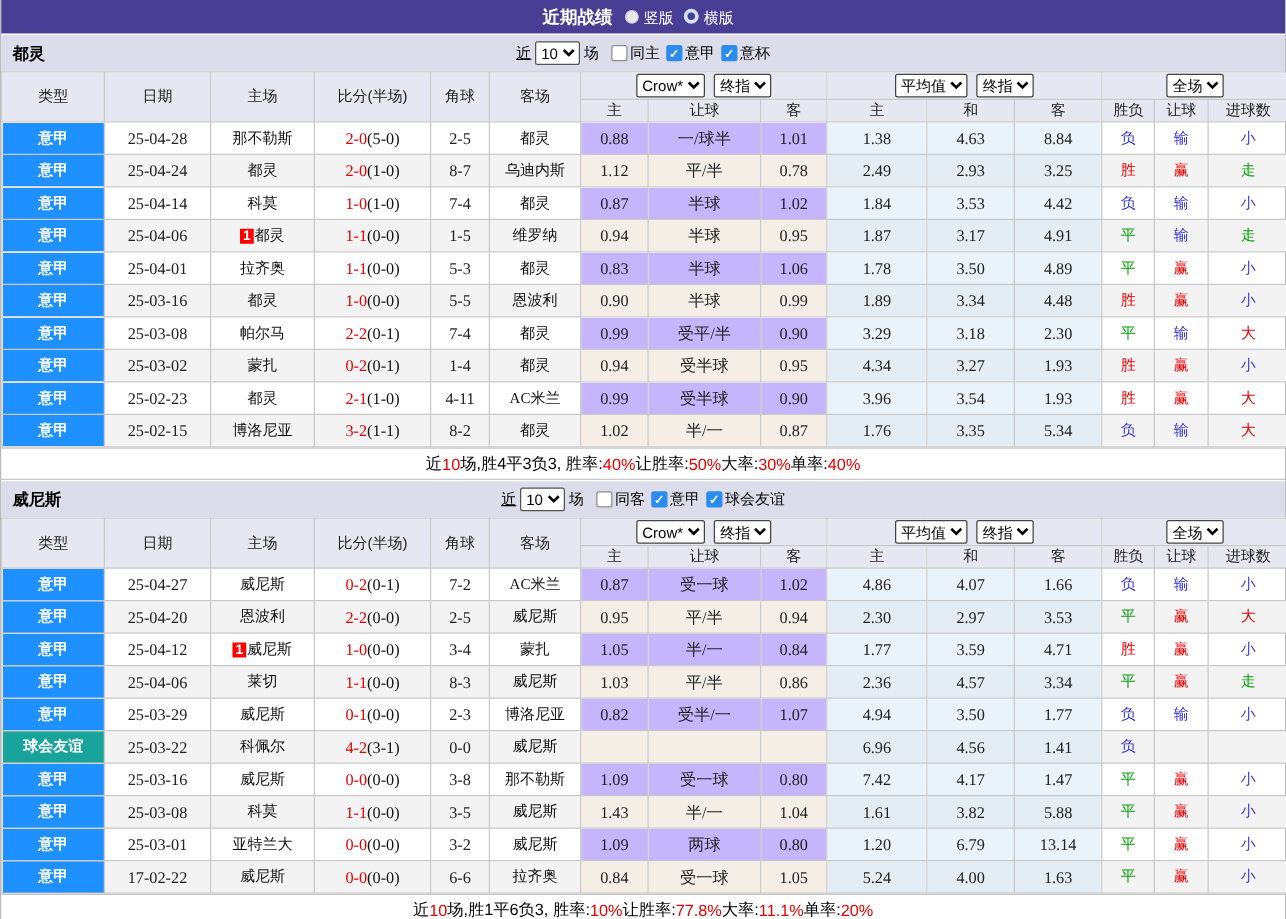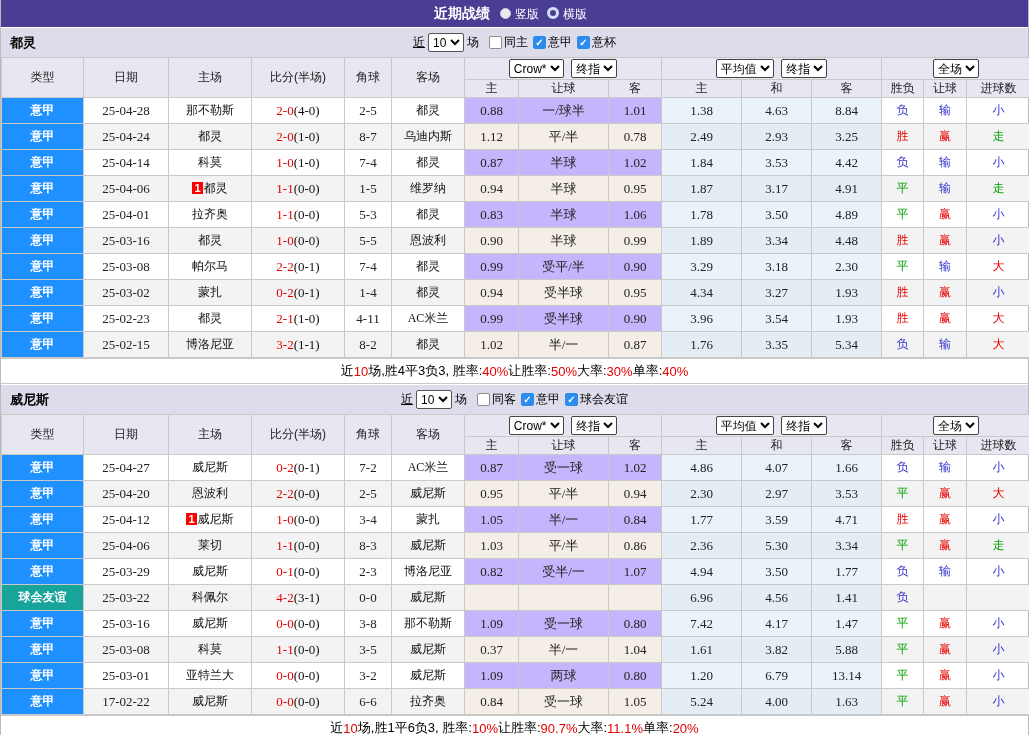--- a/index.html
+++ b/index.html
@@ -131,21 +131,21 @@
         </tr>
       </thead>
       <tbody>
   <tr>
     <td class="c-league" style="background: rgb(30, 144, 255);">意甲</td>
     <td class="c-date">25-04-28</td>
     <td class="c-home home">
       <span class="tname">那不勒斯</span>
     </td>
     <td class="c-score">
-      <span class="sc">2-0</span><span class="half">(4-0)</span>
+      <span class="sc">2-0</span><span class="half">(5-0)</span>
     </td>
     <td class="c-corner">2-5</td>
     <td class="c-away away">
       <span class="tname green">都灵</span>
     </td>
     <td class="c-odds">0.88</td>
     <td class="c-odds">一/球半</td>
     <td class="c-odds">1.01</td>
     <td class="c-avg">1.38</td>
     <td class="c-avg">4.63</td>
@@ -538,21 +538,21 @@
       <span class="sc">1-1</span><span class="half">(0-0)</span>
     </td>
     <td class="c-corner">8-3</td>
     <td class="c-away away">
       <span class="tname green">威尼斯</span>
     </td>
     <td class="c-odds">1.03</td>
     <td class="c-odds">平/半</td>
     <td class="c-odds">0.86</td>
     <td class="c-avg">2.36</td>
-    <td class="c-avg">5.30</td>
+    <td class="c-avg">4.57</td>
     <td class="c-avg">3.34</td>
     <td class="c-res" style="color: rgb(8, 158, 8);">平</td>
     <td class="c-res" style="color: rgb(230, 0, 0);">赢</td>
     <td class="c-res" style="color: rgb(8, 158, 8);">走</td>
   </tr>
 
   <tr>
     <td class="c-league" style="background: rgb(30, 144, 255);">意甲</td>
     <td class="c-date">25-03-29</td>
     <td class="c-home home">
@@ -630,21 +630,21 @@
     <td class="c-home home">
       <span class="tname">科莫</span>
     </td>
     <td class="c-score">
       <span class="sc">1-1</span><span class="half">(0-0)</span>
     </td>
     <td class="c-corner">3-5</td>
     <td class="c-away away">
       <span class="tname green">威尼斯</span>
     </td>
-    <td class="c-odds">0.37</td>
+    <td class="c-odds">1.43</td>
     <td class="c-odds">半/一</td>
     <td class="c-odds">1.04</td>
     <td class="c-avg">1.61</td>
     <td class="c-avg">3.82</td>
     <td class="c-avg">5.88</td>
     <td class="c-res" style="color: rgb(8, 158, 8);">平</td>
     <td class="c-res" style="color: rgb(230, 0, 0);">赢</td>
     <td class="c-res" style="color: rgb(51, 51, 204);">小</td>
   </tr>
 
@@ -696,21 +696,21 @@
     <td class="c-res" style="color: rgb(51, 51, 204);">小</td>
   </tr>
 </tbody>
     </table>
     <div class="summary">
           <span>近</span>
           <span class="red">10</span>
           <span>场,胜1平6负3, 胜率:</span>
           <span class="red">10%</span>
           <span> 让胜率:</span>
-          <span class="red">90.7%</span>
+          <span class="red">77.8%</span>
           <span> 大率:</span>
           <span class="red">11.1%</span>
           <span> 单率:</span>
           <span class="red">20%</span>
         </div>
   </div>
 </div>
 </div>
 
 </body></html>

